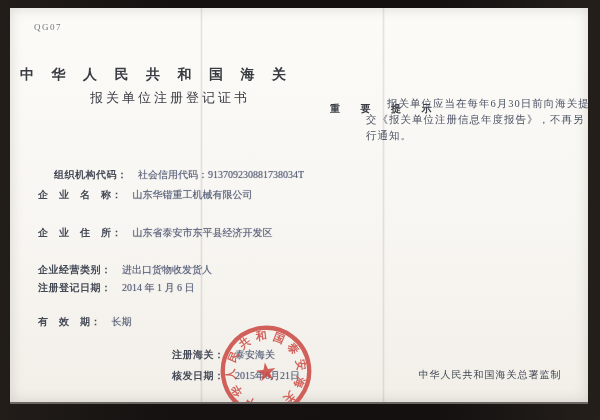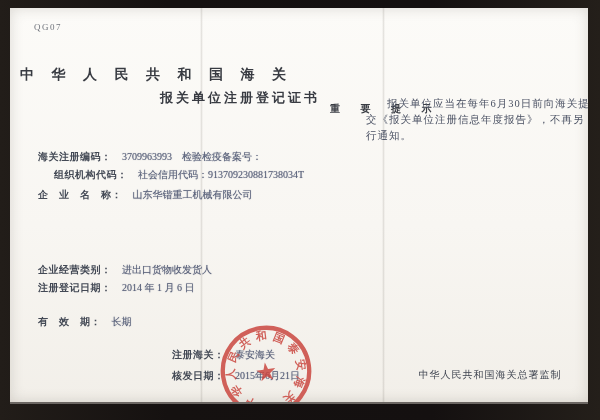--- a/index.html
+++ b/index.html
@@ -12,22 +12,22 @@
     position:absolute;left:10px;top:8px;width:578px;height:394px;overflow:hidden;
     background:linear-gradient(180deg,#fcfbf8 0%,#f8f6f2 55%,#f2efe9 100%);
     border-bottom:2px solid #6b6662;
     box-shadow:inset 0 0 14px rgba(70,60,50,.18);
   }
   .seam{position:absolute;top:0;bottom:0;width:3px;
     background:linear-gradient(90deg,rgba(0,0,0,0),rgba(110,104,95,.16),rgba(0,0,0,0));}
   .qg{position:absolute;left:24px;top:14px;font-size:9px;color:#70747c;letter-spacing:1.5px;}
   .title1{position:absolute;left:10px;top:58px;width:300px;text-align:left;
     font-size:14px;font-weight:bold;color:#383b42;letter-spacing:7px;}
-  .title2{position:absolute;left:10px;top:81px;width:300px;text-align:right;
-    font-size:13px;font-weight:bold;color:#383b42;letter-spacing:3px;}
+  .title2{position:absolute;left:10px;top:81px;width:300px;text-align:center;
+    font-size:13px;font-weight:normal;color:#383b42;letter-spacing:3px;}
   .ntitle{position:absolute;left:320px;top:62px;width:250px;text-align:left;
     font-size:10px;font-weight:bold;color:#3a3d44;letter-spacing:9px;margin-top:32px;}
   .nbody{position:absolute;left:336px;top:88px;width:228px;
     font-size:10.5px;line-height:16px;color:#4a5163;text-indent:2em;letter-spacing:1px;margin-left:20px;}
   .row{position:absolute;font-size:10px;white-space:nowrap;}
   .lab{color:#434955;font-weight:bold;letter-spacing:.5px;}
   .val{color:#59617a;margin-left:8px;text-shadow:0 0 1px rgba(89,97,122,.55);}
   .footer{position:absolute;left:380px;top:360px;width:200px;text-align:center;
     font-size:10px;color:#3f4450;letter-spacing:1px;font-weight:normal;}
   .seal{position:absolute;left:208px;top:308px;width:96px;height:110px;
@@ -42,31 +42,31 @@
     <div class="seam" style="left:372px"></div>
 
     <div class="qg">QG07</div>
 
     <div class="title1">中 华 人 民 共 和 国 海 关</div>
     <div class="title2">报关单位注册登记证书</div>
 
     <div class="ntitle">重 要 提 示</div>
     <div class="nbody">报关单位应当在每年6月30日前向海关提交《报关单位注册信息年度报告》，不再另行通知。</div>
 
-    <div class="row" style="left:28px;top:142px">
-      <span class="lab">海关注册编码：</span>
-      <span class="val">3709963993　检验检疫备案号：</span>
-    </div>
     <div class="row" style="left:44px;top:160px">
       <span class="lab">组织机构代码：</span>
       <span class="val">社会信用代码：913709230881738034T</span>
     </div>
     <div class="row" style="left:28px;top:180px">
       <span class="lab">企　业　名　称：</span>
       <span class="val">山东华锴重工机械有限公司</span>
+    </div>
+    <div class="row" style="left:28px;top:218px">
+      <span class="lab">企　业　住　所：</span>
+      <span class="val">山东省泰安市东平县经济开发区</span>
     </div>
     <div class="row" style="left:28px;top:255px">
       <span class="lab">企业经营类别：</span>
       <span class="val">进出口货物收发货人</span>
     </div>
     <div class="row" style="left:28px;top:273px">
       <span class="lab">注册登记日期：</span>
       <span class="val">2014 年 1 月 6 日</span>
     </div>
     <div class="row" style="left:28px;top:307px">

